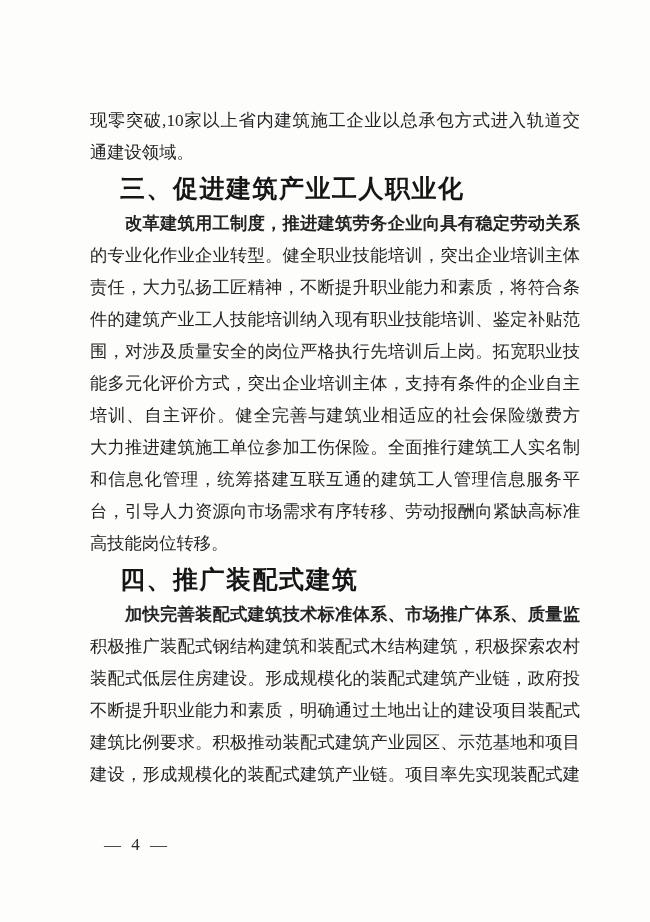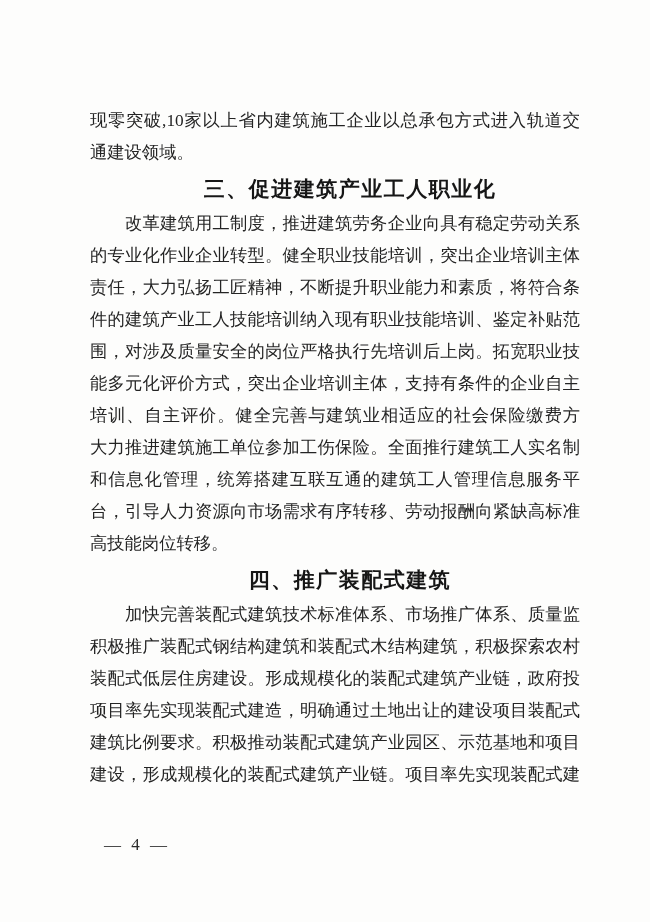--- a/index.html
+++ b/index.html
@@ -33,39 +33,39 @@
     height: 32px;
     text-align: justify;
     text-align-last: justify;
     text-justify: inter-character;
     color: #242424;
     overflow: hidden;
   }
 
   .line.first {
     text-indent: 35px;
+    font-weight: bold;
   }
 
   .line.last {
     text-align: right;
     text-align-last: left;
   }
 
   .heading {
     font-family: Liberation Serif, serif;
     font-weight: 700;
-    font-size: 21px;
+    font-size: 25px;
     line-height: 32px;
     height: 32px;
     margin-top: 4px;
     margin-bottom: 3px;
     padding-left: 30px;
     letter-spacing: 1.5px;
     color: #161616;
-    text-align: center;
   }
 
   .footer {
     position: absolute;
     left: 104px;
     top: 834px;
     font-size: 17px;
     line-height: 22px;
     letter-spacing: 3px;
     color: #2a2a2a;
@@ -88,20 +88,20 @@
       <div class="line">能多元化评价方式，突出企业培训主体，支持有条件的企业自主</div>
       <div class="line">培训、自主评价。健全完善与建筑业相适应的社会保险缴费方式，</div>
       <div class="line">大力推进建筑施工单位参加工伤保险。全面推行建筑工人实名制</div>
       <div class="line">和信息化管理，统筹搭建互联互通的建筑工人管理信息服务平</div>
       <div class="line">台，引导人力资源向市场需求有序转移、劳动报酬向紧缺高标准</div>
       <div class="line last">高技能岗位转移。</div>
       <div class="heading">四、推广装配式建筑</div>
       <div class="line first">加快完善装配式建筑技术标准体系、市场推广体系、质量监</div>
       <div class="line">积极推广装配式钢结构建筑和装配式木结构建筑，积极探索农村</div>
       <div class="line">装配式低层住房建设。形成规模化的装配式建筑产业链，政府投资</div>
-      <div class="line">项目率先实现装配式建造，明确通过土地出让的建设项目装配式</div>
+      <div class="line">不断提升职业能力和素质，明确通过土地出让的建设项目装配式</div>
       <div class="line">建筑比例要求。积极推动装配式建筑产业园区、示范基地和项目</div>
       <div class="line">建设，形成规模化的装配式建筑产业链。项目率先实现装配式建造</div>
     </div>
   <div class="footer">
     <span>— 4 —</span>
   </div>
 </div>
 
 </body></html>

